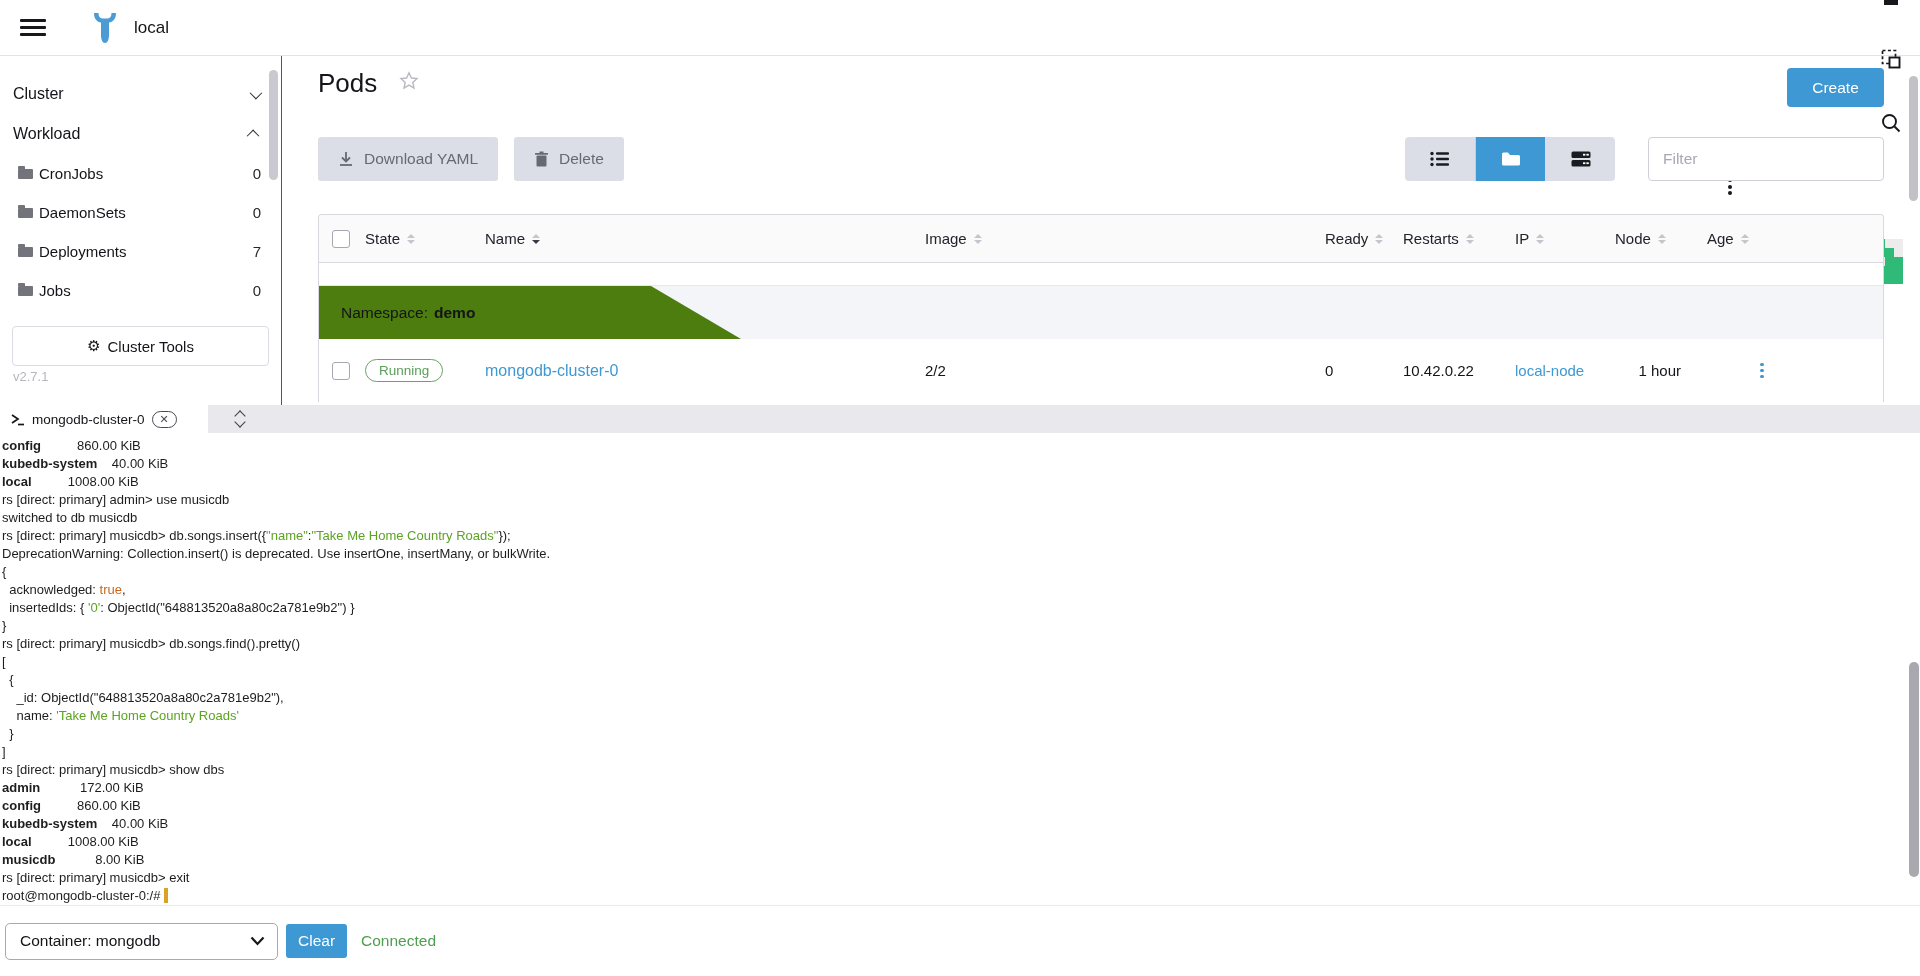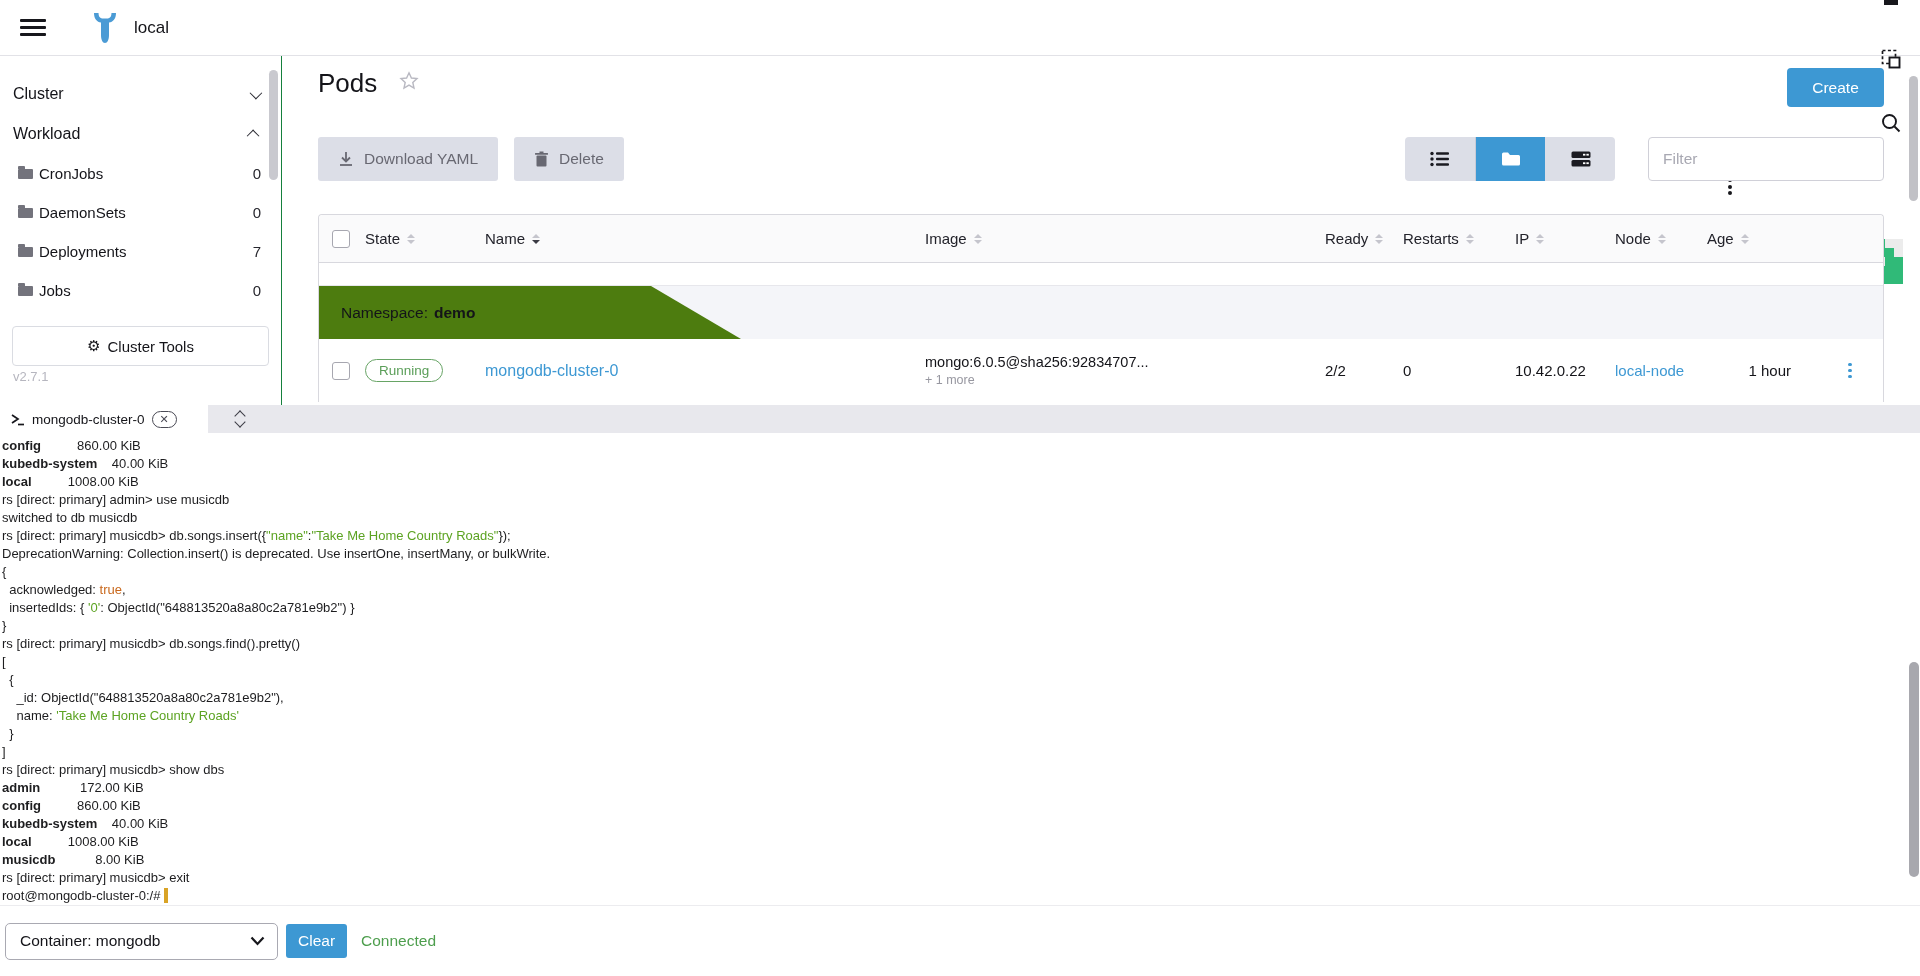--- a/index.html
+++ b/index.html
@@ -366,24 +366,20 @@
           <b>demo</b>
         </div>
       </div>
 
       <div class="tgrid pod-row">
         <div>
             <div class="checkbox"></div>
           </div>
         <div><span class="badge">Running</span></div>
         <div><a class="link pod-name">mongodb-cluster-0</a></div>
-        <div class="img-cell">
-          <div class="l1">mongo:6.0.5@sha256:92834707...</div>
-          <div class="l2">+ 1 more</div>
-        </div>
         <div>2/2</div>
         <div>0</div>
         <div>10.42.0.22</div>
         <div><a class="link">local-node</a></div>
         <div class="age-cell">1 hour</div>
         <div>
             <button class="kebab">
               <i></i>
               <i></i>
               <i></i>

